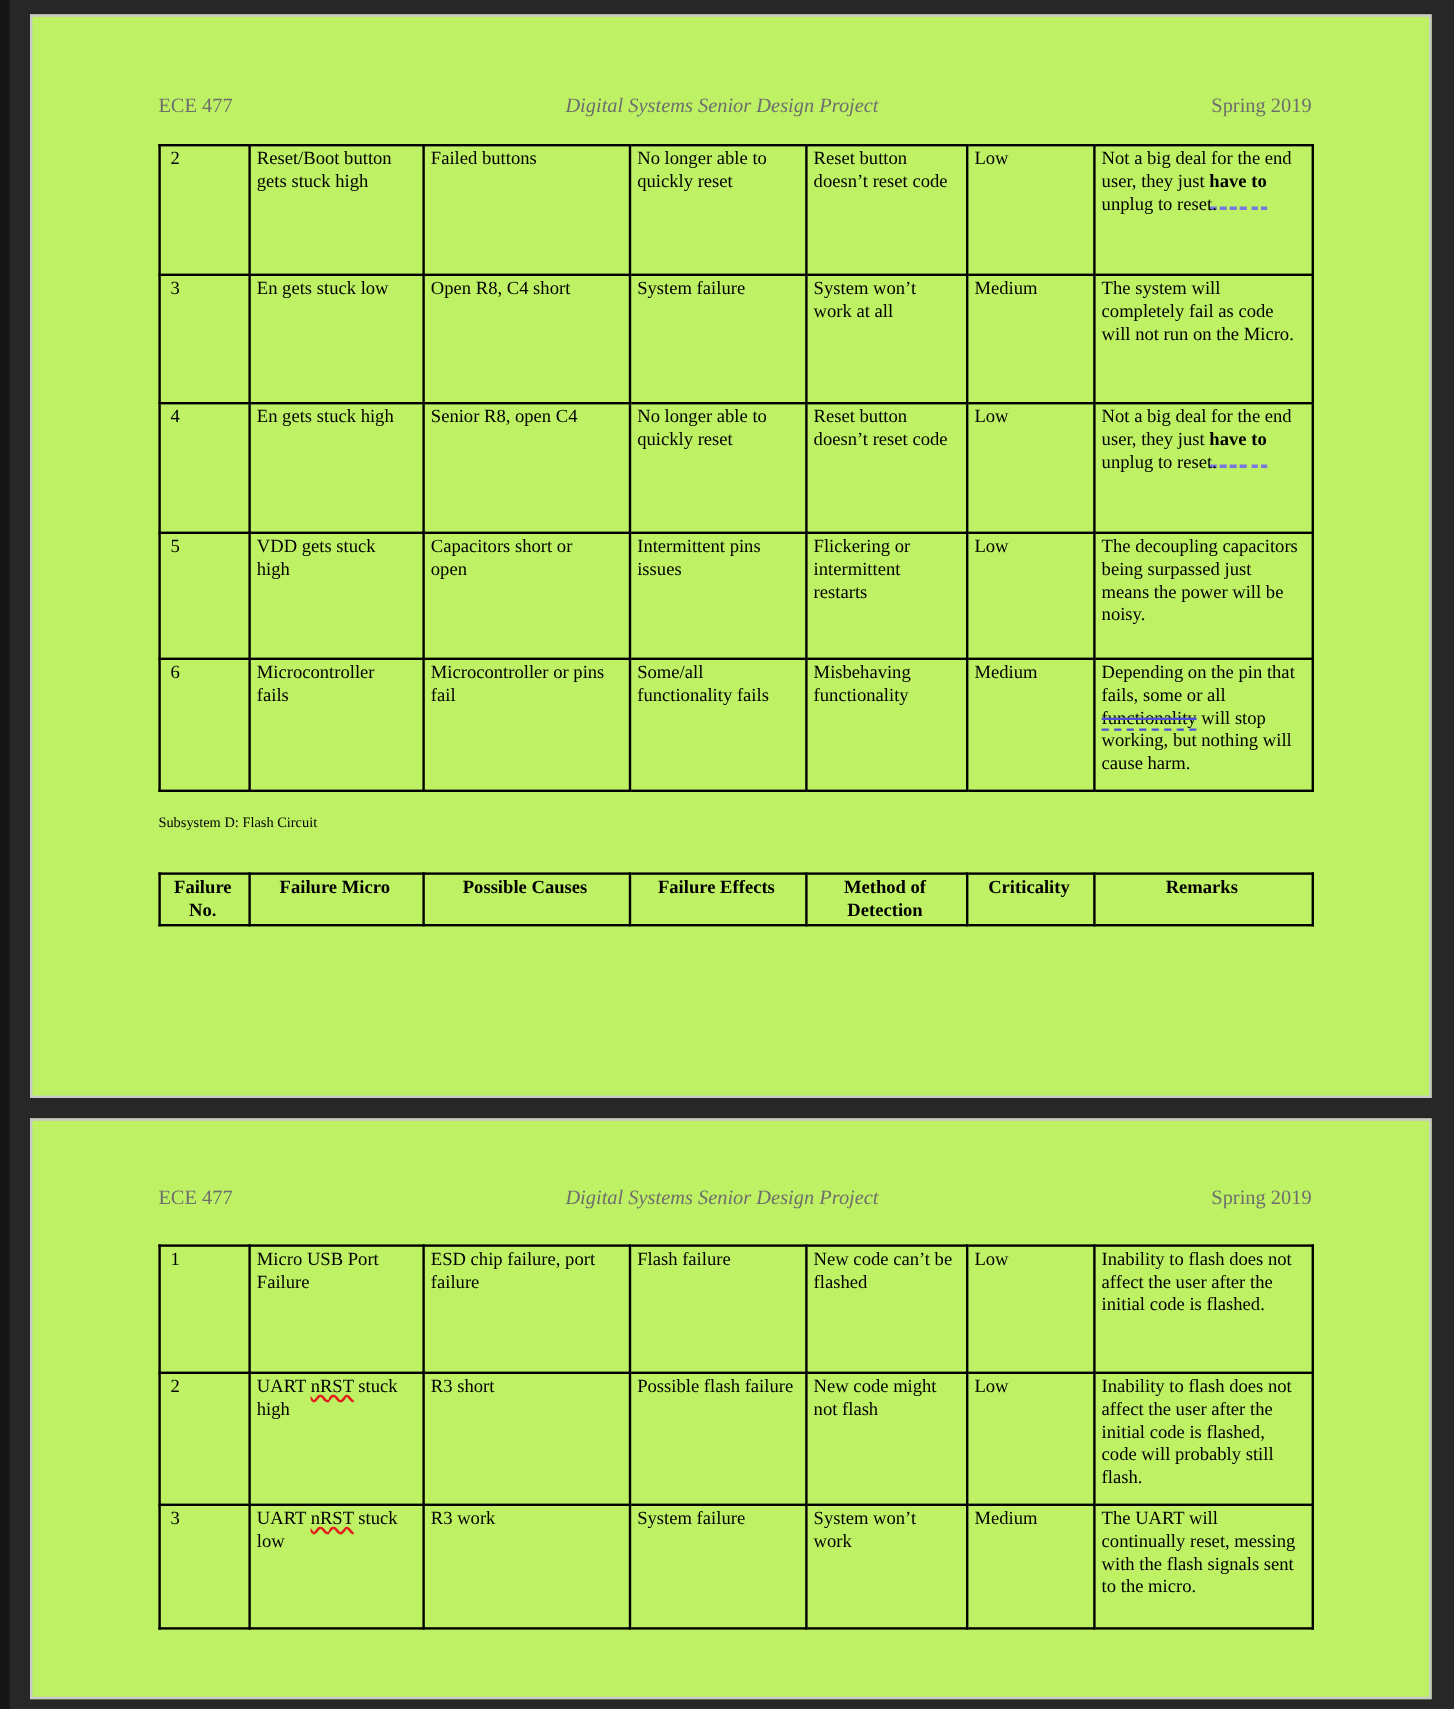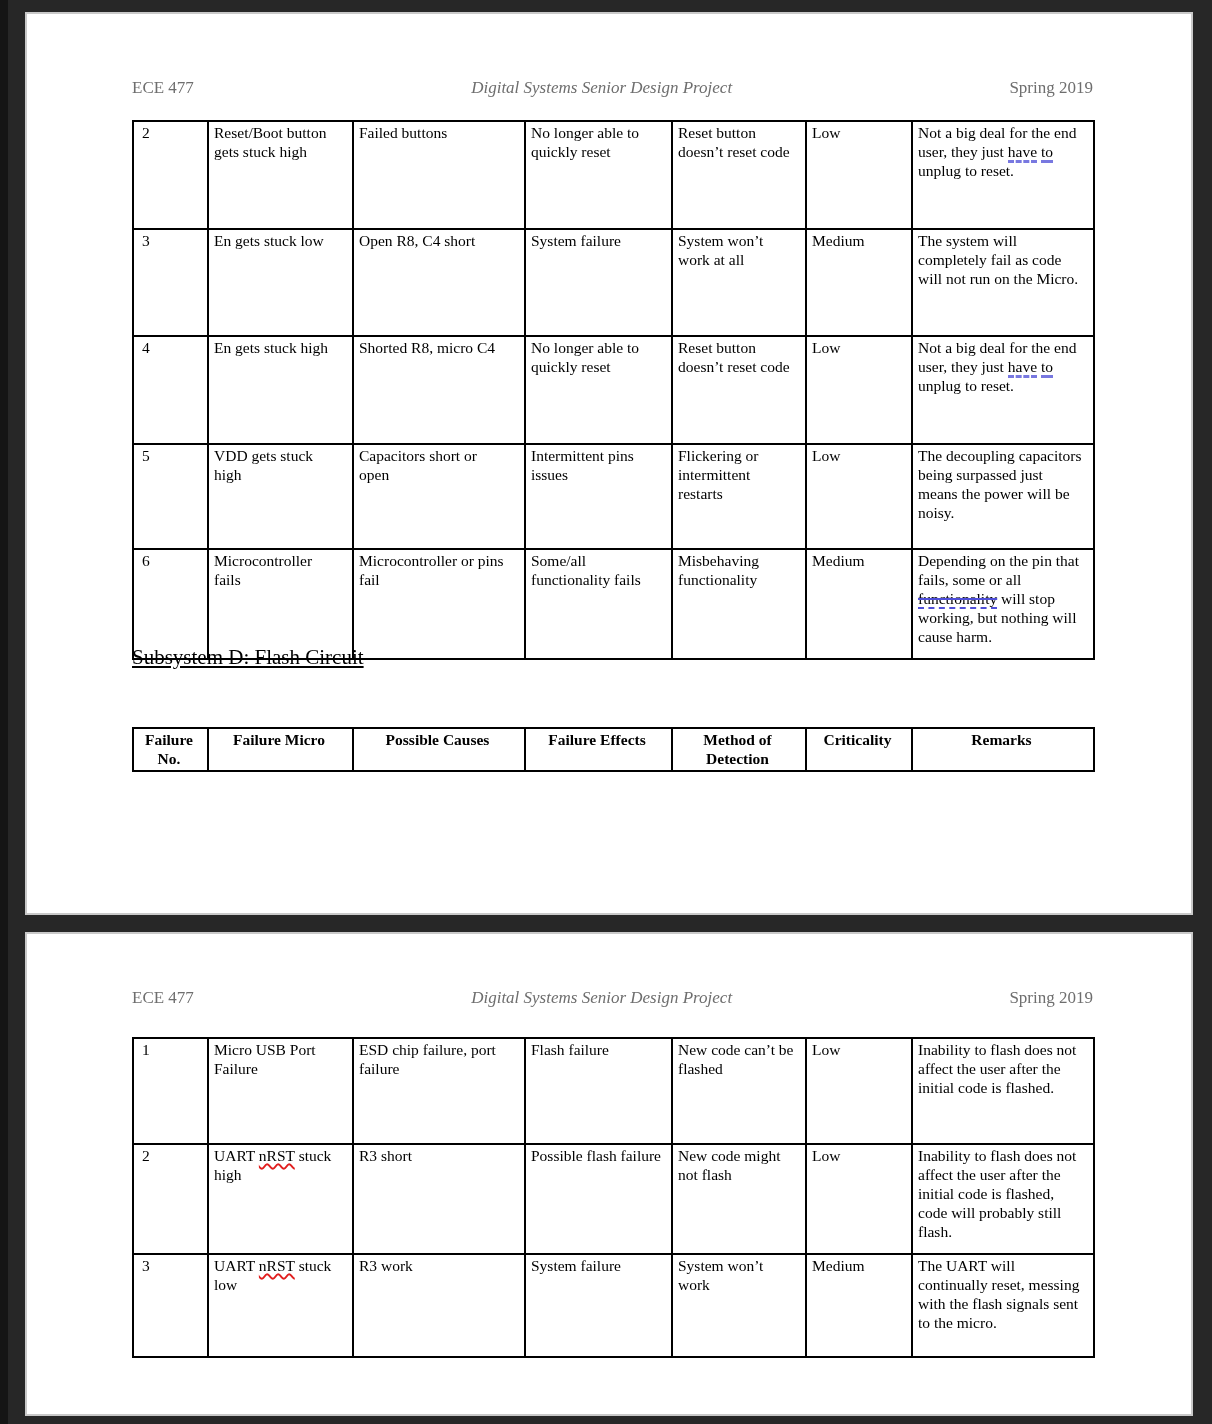--- a/index.html
+++ b/index.html
@@ -6,21 +6,21 @@
   body {
     width:1212px; height:1424px; overflow:hidden;
     background:#272727;
     font-family:"Liberation Serif", serif;
     -webkit-font-smoothing:antialiased;
   }
   .viewer { position:relative; width:1212px; height:1424px; background:#272727; }
   .edge-left { position:absolute; left:0; top:0; width:8px; height:1424px; background:#151515; z-index:6; }
 
   .page {
-    position:absolute; left:25px; width:1168px; background:#ffffff;
+    position:absolute; left:25px; width:1168px; background:#bef264;
     border:2px solid #c9c9c9; box-sizing:border-box;
     color:#000; font-size:15.5px; line-height:19px;
   }
   .page1 { top:12px; height:903px; }
   .page2 { top:932px; height:484px; overflow:hidden; }
 
   .doc-header {
     position:absolute; left:105px; width:961px;
     display:flex; justify-content:space-between; align-items:baseline;
     color:#6e6e6e; font-size:17px; line-height:20px;
@@ -47,29 +47,29 @@
   table.fmea td.c-remarks { padding-right:10px; }
 
   .t1 tr.rA { height:108px; } .t1 tr.rB { height:107px; } .t1 tr.rC { height:108px; }
   .t1 tr.rD { height:105px; } .t1 tr.rE { height:110px; }
   .t3 tr.rA { height:106px; } .t3 tr.rB { height:110px; } .t3 tr.rC { height:103px; }
 
   .t2 tr { height:43px; }
   .t2 td { font-weight:bold; text-align:center; padding:1px 3px 2px 3px; line-height:19px; }
 
   .subsystem {
-    position:absolute; left:105px; top:634px;
-    text-decoration:underline; font-size:21px; color:#000;
+    position:absolute; left:105px; top:662px;
+    font-size:12px; color:#000;
   }
   .pagenum {
     position:absolute; left:105px; top:836px; width:961px;
     text-align:center; color:#7d7d7d; font-size:16px;
   }
 
-  .mark-blue-dash { border-bottom:3px dashed #7878e0; padding-bottom:0px; }
+  .mark-blue-dash { border-bottom:3px dashed #7878e0; padding-bottom:12px;font-weight:bold; }
   .mark-blue-strike {
     text-decoration:line-through;
     text-decoration-color:#4f4fd8; text-decoration-thickness:2px;
     border-bottom:2px dashed #4f4fd8;
   }
   .mark-red-wavy {
     text-decoration:underline; text-decoration-style:wavy;
     text-decoration-color:#e11d1d; text-decoration-thickness:1.5px;
     text-underline-offset:2px; text-decoration-skip-ink:none;
   }
@@ -112,21 +112,21 @@
           <td class="c-mode">En gets stuck low</td>
           <td class="c-causes">Open R8, C4 short</td>
           <td>System failure</td>
           <td>System won’t work at all</td>
           <td>Medium</td>
           <td class="c-remarks">The system will completely fail as code will not run on the Micro.</td>
         </tr>
         <tr class="rC">
           <td class="c-no">4</td>
           <td class="c-mode">En gets stuck high</td>
-          <td class="c-causes">Shorted R8, micro C4</td>
+          <td class="c-causes">Senior R8, open C4</td>
           <td>No longer able to quickly reset</td>
           <td>Reset button doesn’t reset code</td>
           <td>Low</td>
           <td class="c-remarks"><span>Not a big deal for the end user, they just </span><span class="mark-blue-dash">have</span><span> </span><span class="mark-blue-dash">to</span><span> unplug to reset.</span></td>
         </tr>
         <tr class="rD">
           <td class="c-no">5</td>
           <td class="c-mode">VDD gets stuck high</td>
           <td class="c-causes">Capacitors short or open</td>
           <td>Intermittent pins issues</td>

